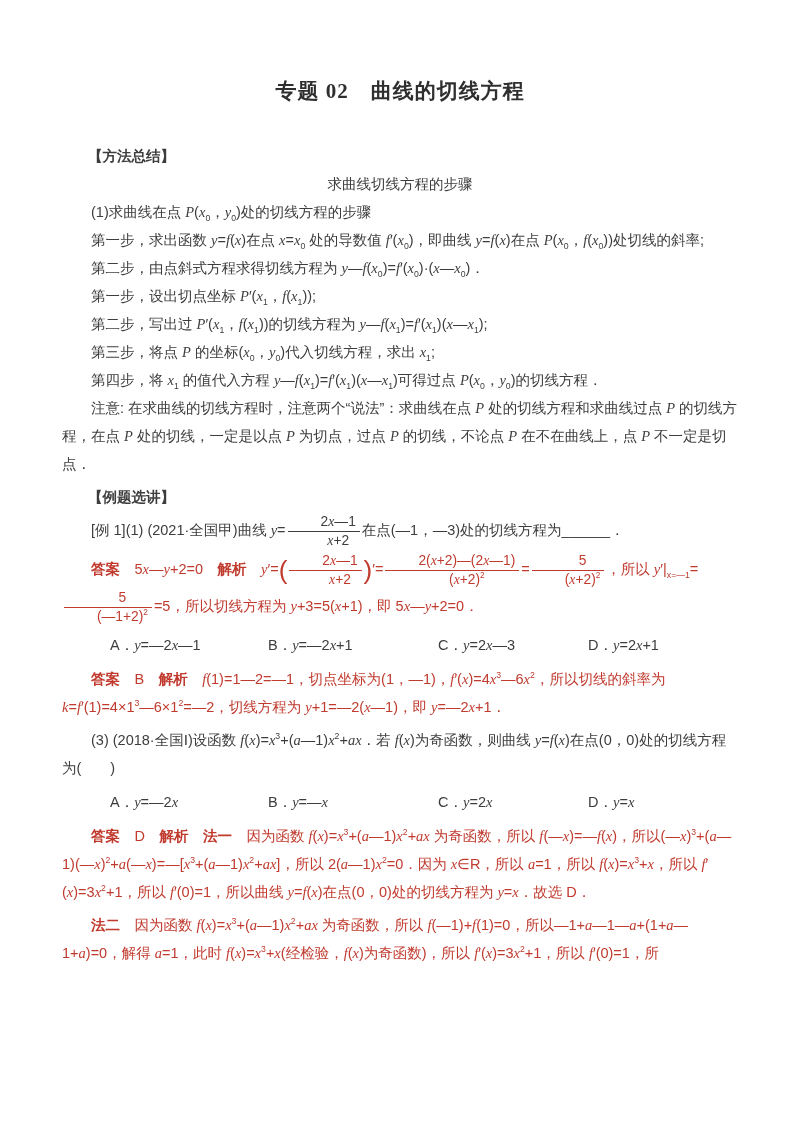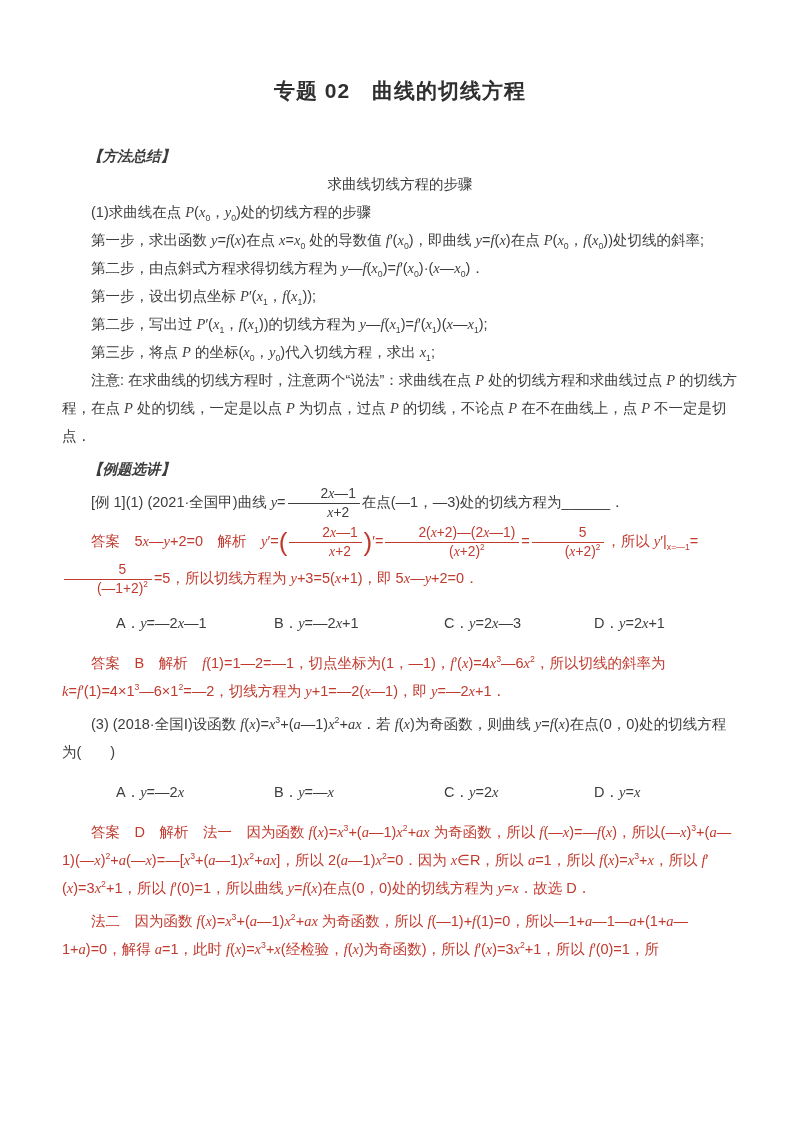--- a/index.html
+++ b/index.html
@@ -6,45 +6,45 @@
   *{box-sizing:border-box;}
   html,body{margin:0;padding:0;}
   body{
     width:800px;height:1132px;overflow:hidden;background:var(--bg);
     font-family:"Liberation Sans","DejaVu Sans",sans-serif;
     color:var(--ink);
   }
   .page{padding:76px 62px 0 62px;font-size:14.5px;line-height:28px;}
   .doc-title{
     text-align:center;font-size:21px;font-weight:bold;color:#2f2f2f;
-    margin:0 0 36px 0;line-height:30px;letter-spacing:1px;
+    margin:0 0 36px 0;line-height:30px;letter-spacing:1px;font-family:Liberation Serif, serif;
   }
   .para{margin:0;text-indent:2em;}
   .noindent{text-indent:0;}
   .center{text-align:center;text-indent:0;}
-  .bold{font-weight:bold;font-style:italic;}
+  .bold{font-weight:bold;}
   .red{color:var(--red);}
-  .red b{font-weight:normal;}
+  .red b{font-weight:bold;}
   .gap-sm{margin-top:5px;}
   .gap-xs{margin-top:2px;}
   
   .mi{font-family:"Liberation Serif","DejaVu Serif",serif;font-style:italic;}
   sub{font-size:60%;line-height:0;}
   sup{font-size:60%;line-height:0;}
   .frac{
     display:inline-flex;flex-direction:column;text-align:center;
     vertical-align:middle;margin:0 2px;line-height:1.3;font-size:95%;justify-content:space-between;
   }
   .frac .fn{border-bottom:1.4px solid currentColor;padding:0 4px;display:block;}
   .frac .fd{padding:0 4px;display:block;}
   .big{font-size:1.8em;font-weight:300;vertical-align:middle;line-height:1;}
   
   .opts{
     display:grid;grid-template-columns:158px 170px 150px auto;
-    padding-left:42px;text-indent:0;margin:12px;
+    padding-left:42px;text-indent:0;margin:6px;
   }
   .opts span{white-space:nowrap;}
 </style>
 </head>
 <body>
 
 <div class="page">
 
   <h1 class="doc-title">专题 02　曲线的切线方程</h1>
 
@@ -52,20 +52,21 @@
   <p class="para noindent bold gap-sm" style="padding-left:26px">【方法总结】</p>
 
   <p class="para center">求曲线切线方程的步骤</p>
 
   <p class="para">(1)求曲线在点 <i class="mi">P</i>(<i class="mi">x</i><sub>0</sub>，<i class="mi">y</i><sub>0</sub>)处的切线方程的步骤</p>
   <p class="para">第一步，求出函数 <i class="mi">y</i>=<i class="mi">f</i>(<i class="mi">x</i>)在点 <i class="mi">x</i>=<i class="mi">x</i><sub>0</sub> 处的导数值 <i class="mi">f</i>′(<i class="mi">x</i><sub>0</sub>)，即曲线 <i class="mi">y</i>=<i class="mi">f</i>(<i class="mi">x</i>)在点 <i class="mi">P</i>(<i class="mi">x</i><sub>0</sub>，<i class="mi">f</i>(<i class="mi">x</i><sub>0</sub>))处切线的斜率;</p>
   <p class="para">第二步，由点斜式方程求得切线方程为 <i class="mi">y</i>—<i class="mi">f</i>(<i class="mi">x</i><sub>0</sub>)=<i class="mi">f</i>′(<i class="mi">x</i><sub>0</sub>)·(<i class="mi">x</i>—<i class="mi">x</i><sub>0</sub>)．</p>
   <p class="para">第一步，设出切点坐标 <i class="mi">P</i>′(<i class="mi">x</i><sub>1</sub>，<i class="mi">f</i>(<i class="mi">x</i><sub>1</sub>));</p>
   <p class="para">第二步，写出过 <i class="mi">P</i>′(<i class="mi">x</i><sub>1</sub>，<i class="mi">f</i>(<i class="mi">x</i><sub>1</sub>))的切线方程为 <i class="mi">y</i>—<i class="mi">f</i>(<i class="mi">x</i><sub>1</sub>)=<i class="mi">f</i>′(<i class="mi">x</i><sub>1</sub>)(<i class="mi">x</i>—<i class="mi">x</i><sub>1</sub>);</p>
   <p class="para">第三步，将点 <i class="mi">P</i> 的坐标(<i class="mi">x</i><sub>0</sub>，<i class="mi">y</i><sub>0</sub>)代入切线方程，求出 <i class="mi">x</i><sub>1</sub>;</p>
+  <p class="para">第四步，将 <i class="mi">x</i><sub>1</sub> 的值代入方程 <i class="mi">y</i>—<i class="mi">f</i>(<i class="mi">x</i><sub>1</sub>)=<i class="mi">f</i>′(<i class="mi">x</i><sub>1</sub>)(<i class="mi">x</i>—<i class="mi">x</i><sub>1</sub>)可得过点 <i class="mi">P</i>(<i class="mi">x</i><sub>0</sub>，<i class="mi">y</i><sub>0</sub>)的切线方程．</p>
 
   <p class="para">注意: 在求曲线的切线方程时，注意两个“说法”：求曲线在点 <i class="mi">P</i> 处的切线方程和求曲线过点 <i class="mi">P</i> 的切线方程，在点 <i class="mi">P</i> 处的切线，一定是以点 <i class="mi">P</i> 为切点，过点 <i class="mi">P</i> 的切线，不论点 <i class="mi">P</i> 在不在曲线上，点 <i class="mi">P</i> 不一定是切点．</p>
 
   <p class="para noindent bold gap-sm" style="padding-left:26px">【例题选讲】</p>
 
   <p class="para gap-xs">[例 1](1) (2021·全国甲)曲线 <i class="mi">y</i>=<span class="frac">
         <span class="fn">2<i class="mi">x</i>—1</span>
         <span class="fd"><i class="mi">x</i>+2</span>
       </span>在点(—1，—3)处的切线方程为______．</p>
 

